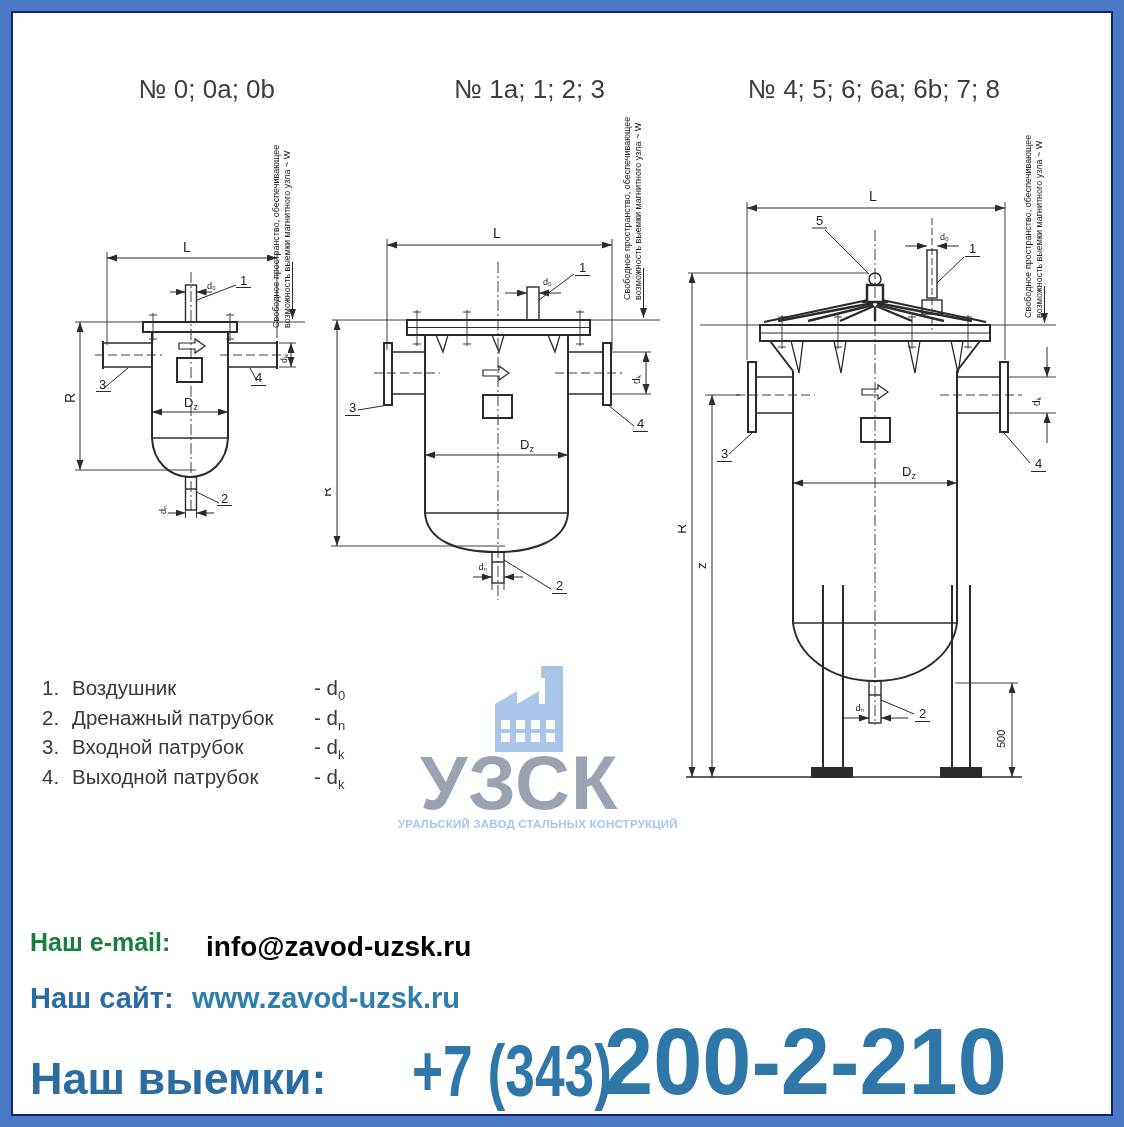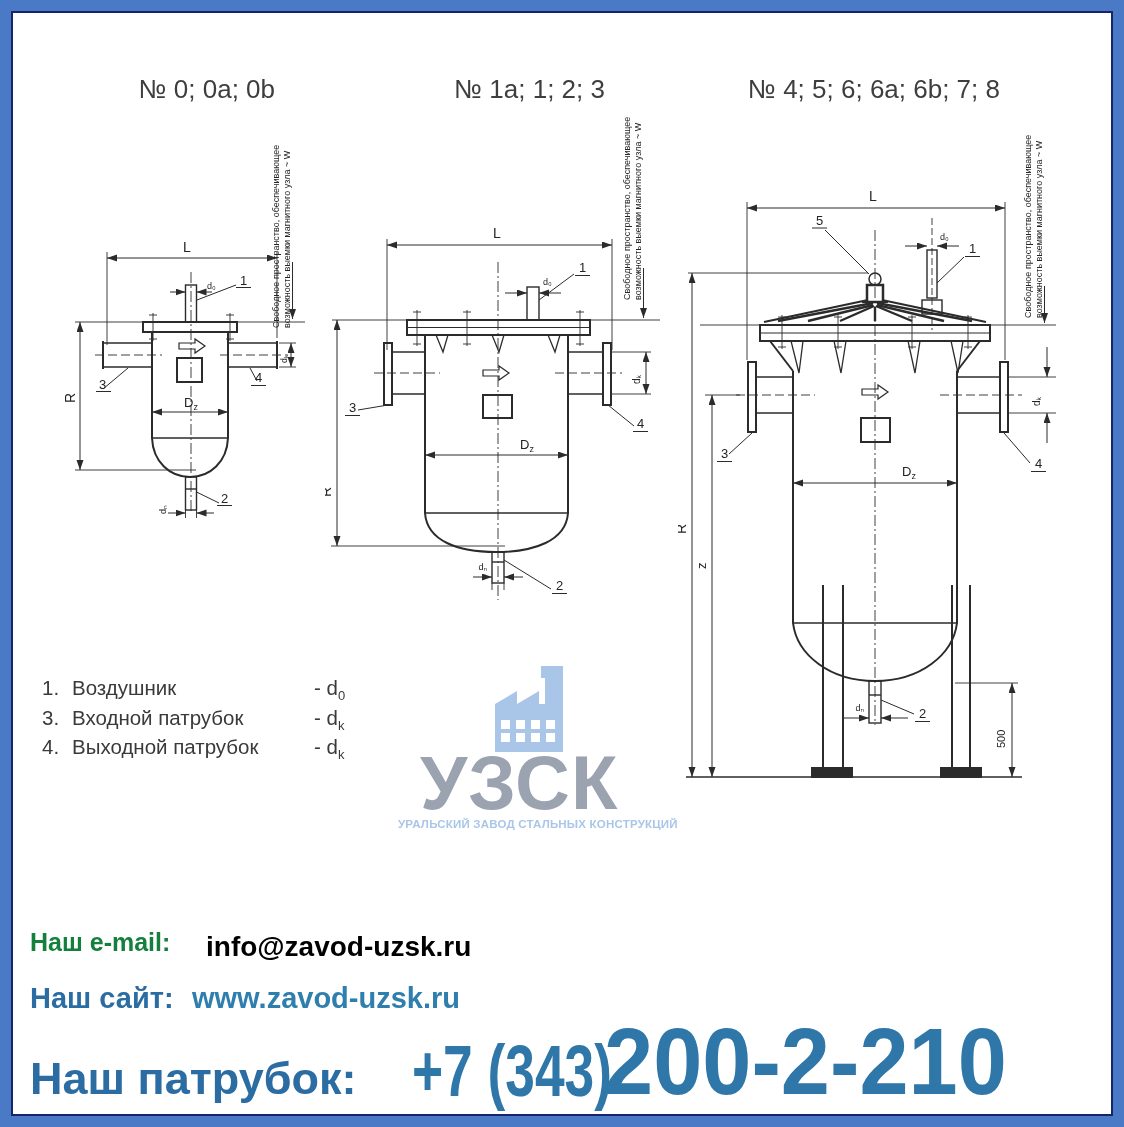--- a/index.html
+++ b/index.html
@@ -339,20 +339,24 @@
   <text transform="translate(1031,318) rotate(-90)" font-size="9" fill="#3a3a3a">Свободное пространство, обеспечивающее</text>
   <text transform="translate(1042,318) rotate(-90)" font-size="9" fill="#3a3a3a">возможность выемки магнитного узла ~ W</text>
 </svg>
 
 <div class="legend">
   <div class="legend-row">
     <span class="legend-num">1.</span><span>Воздушник</span>
     <span class="legend-dim"><span>- d</span><sub>0</sub></span>
   </div>
   <div class="legend-row">
+    <span class="legend-num">2.</span><span>Дренажный патрубок</span>
+    <span class="legend-dim"><span>- d</span><sub>n</sub></span>
+  </div>
+  <div class="legend-row">
     <span class="legend-num">3.</span><span>Входной патрубок</span>
     <span class="legend-dim"><span>- d</span><sub>k</sub></span>
   </div>
   <div class="legend-row">
     <span class="legend-num">4.</span><span>Выходной патрубок</span>
     <span class="legend-dim"><span>- d</span><sub>k</sub></span>
   </div>
 </div>
 
 <svg class="abs" style="left:485px;top:662px" width="90" height="92" viewBox="0 0 90 92">
@@ -379,15 +383,15 @@
       <rect x="61" y="84" width="9" height="6"></rect>
   </g>
 </svg>
 <div class="logo-abbr">УЗСК</div>
 <div class="logo-sub">УРАЛЬСКИЙ ЗАВОД СТАЛЬНЫХ КОНСТРУКЦИЙ</div>
 
 <div class="contact c-email-label">Наш e-mail:</div>
 <div class="contact c-email-value">info@zavod-uzsk.ru</div>
 <div class="contact c-site-label">Наш сайт:</div>
 <div class="contact c-site-value">www.zavod-uzsk.ru</div>
-<div class="contact c-phone-label">Наш патрубок:</div>
+<div class="contact c-phone-label">Наш выемки:</div>
 <div class="contact c-phone-prefix">+7 (343)</div>
 <div class="contact c-phone-number">200-2-210</div>
 
 </body></html>

